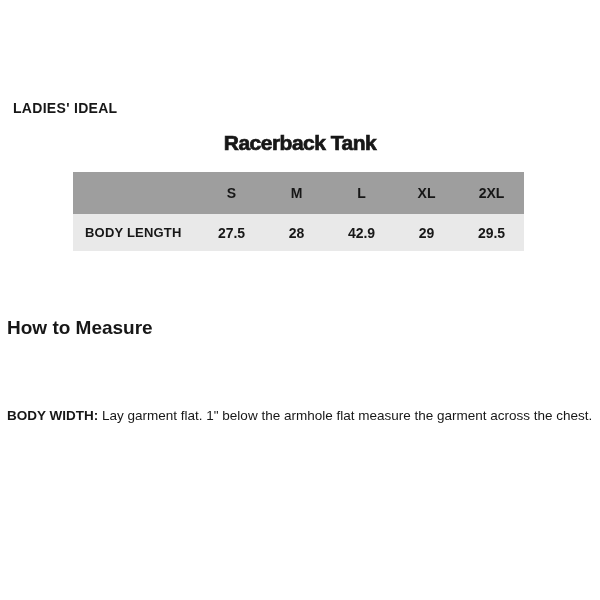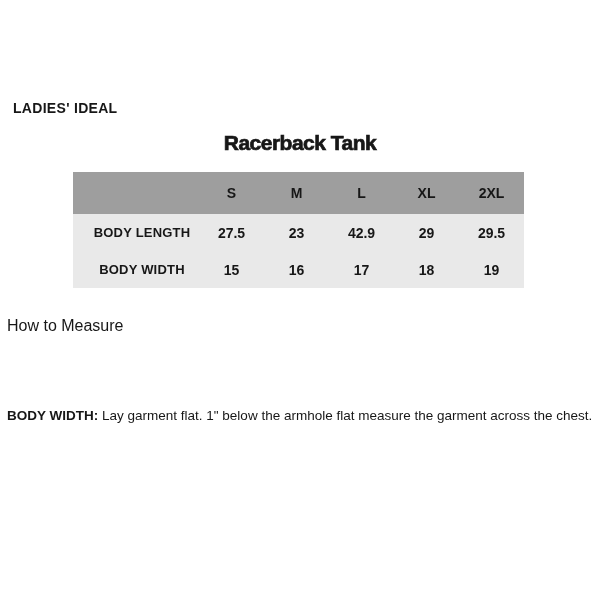--- a/index.html
+++ b/index.html
@@ -46,26 +46,26 @@
   .t-body { background: #e9e9e9; }
   .cell-corner { }
   .cell-size, .cell-val {
     text-align: center;
     font-weight: bold; font-size: 14px;
   }
   .cell-label {
     padding-left: 12px;
     font-weight: bold; font-size: 13px;
     letter-spacing: 0.2px;
-    text-align: center;
+    text-align: left;
   }
 
   .howto-heading {
     position: absolute; left: 7px; top: 317px;
-    font-size: 16px; font-weight: normal;
+    font-size: 19px; font-weight: bold;
   }
   .instruction {
     position: absolute; left: 7px; width: 588px;
     font-size: 13.5px; line-height: 17.5px;
   }
   .instruction b { font-weight: bold; }
   .instr-0 { top: 353px; }
   .instr-1 { top: 393px; }
 </style>
 </head>
@@ -84,32 +84,24 @@
       <div class="cell-size">S</div>
       <div class="cell-size">M</div>
       <div class="cell-size">L</div>
       <div class="cell-size">XL</div>
       <div class="cell-size">2XL</div>
     </div>
     <div class="t-body">
       <div class="t-row t-data">
         <div class="cell-label">BODY LENGTH</div>
         <div class="cell-val">27.5</div>
-        <div class="cell-val">23</div>
+        <div class="cell-val">28</div>
         <div class="cell-val">42.9</div>
         <div class="cell-val">29</div>
         <div class="cell-val">29.5</div>
-      </div>
-      <div class="t-row t-data">
-        <div class="cell-label">BODY WIDTH</div>
-        <div class="cell-val">15</div>
-        <div class="cell-val">16</div>
-        <div class="cell-val">17</div>
-        <div class="cell-val">18</div>
-        <div class="cell-val">19</div>
       </div>
     </div>
   </div>
 
   <div class="howto-heading">How to Measure</div>
 
 
   <p class="instruction instr-1"><b>BODY WIDTH:</b><span> Lay garment flat. 1" below the armhole flat measure the garment across the chest.</span></p>
 
 </div>

